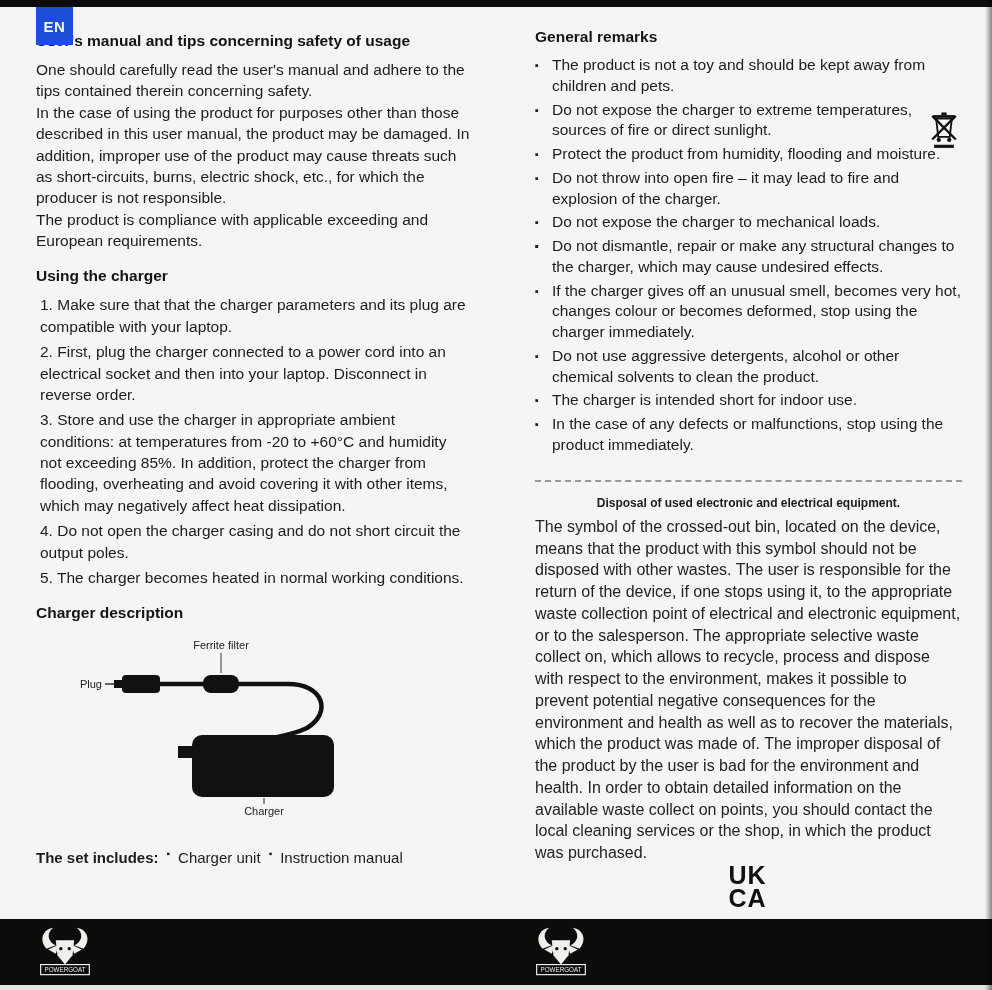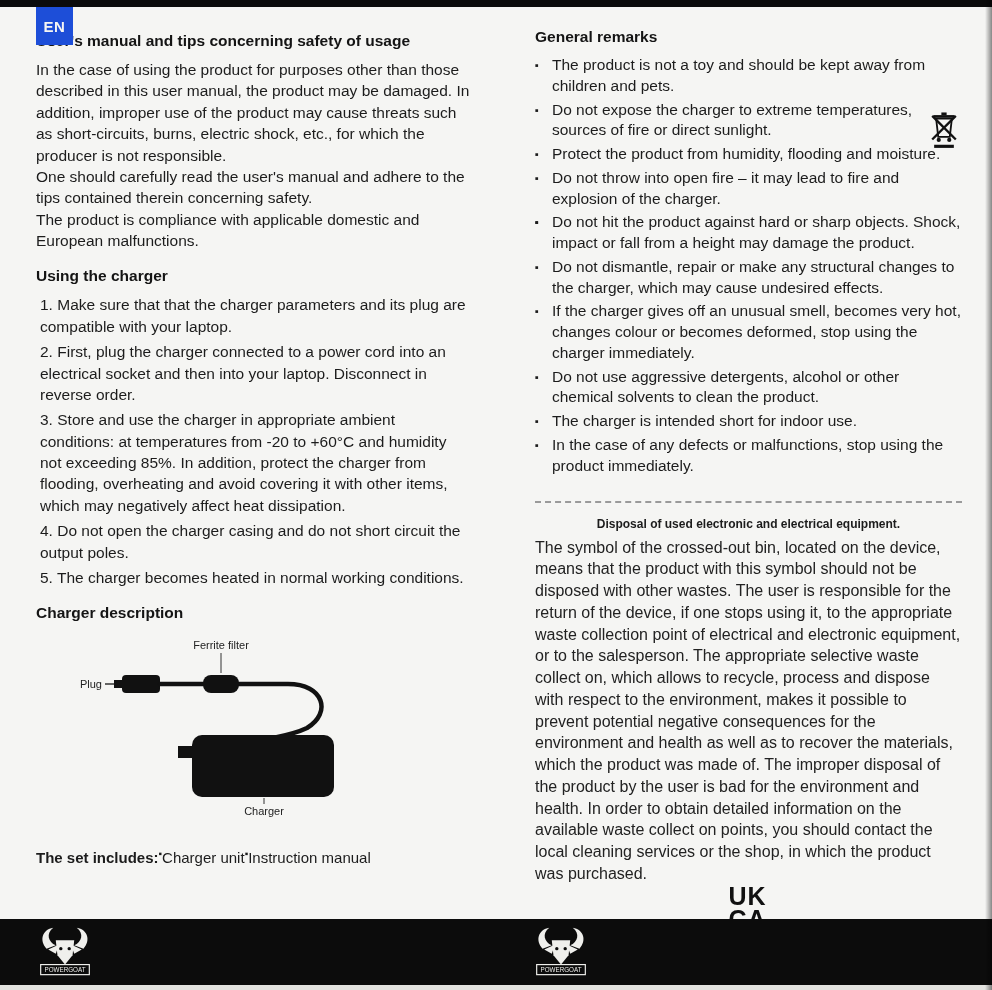--- a/index.html
+++ b/index.html
@@ -35,21 +35,21 @@
   ul.remarks li{position:relative;padding-left:17px;margin:0 0 3px 0;}
   ul.remarks .bullet{position:absolute;left:0;top:0;font-size:11px;line-height:21px;}
   
   .dashed-divider{border:none;border-top:2px dashed #9a9a9a;margin:24px 0 14px 0;}
   .disposal-title{font-size:12px;font-weight:bold;margin:0 0 6px 0;text-align:center;}
   .disposal-body{font-size:16px;line-height:1.36;margin:0;color:#222;}
   
   .diagram{margin:6px 0 10px 30px;}
   .diagram text{font-size:11px;fill:#222;font-family:"Liberation Sans",sans-serif;}
   
-  .set-includes{display:flex;align-items:flex-start;font-size:15px;}
+  .set-includes{display:flex;align-items:flex-start;gap:8px;font-size:15px;}
   .set-includes .label{font-weight:bold;}
   .set-includes .sq{font-size:10px;position:relative;top:-1px;}
   
   .weee-top{position:absolute;top:100px;right:2px;}
   
   .marks-row{display:flex;align-items:center;justify-content:flex-end;gap:17px;padding-right:2px;flex-direction:column;}
   .ukca{font-weight:bold;font-size:25px;line-height:0.92;letter-spacing:1px;color:#111;}
   .rohs{border:2.5px solid #111;text-align:center;background:#f5f5f3;}
   .rohs-top{font-weight:bold;font-size:15px;padding:0 7px;color:#111;}
   .rohs-bottom{background:#15803d;color:#f1f1ef;font-size:15px;padding:1px 5px;}
@@ -71,23 +71,23 @@
 <div class="page">
   <div class="top-strip"></div>
   <div class="lang-badge">EN</div>
 
   <div class="columns">
 
     <div class="col left">
 
       <div class="section">
         <h2>User's manual and tips concerning safety of usage</h2>
+        <p class="body-text">One should carefully read the user's manual and adhere to the tips contained therein concerning safety.</p>
         <p class="body-text">In the case of using the product for purposes other than those described in this user manual, the product may be damaged. In addition, improper use of the product may cause threats such as short-circuits, burns, electric shock, etc., for which the producer is not responsible.</p>
-        <p class="body-text">One should carefully read the user's manual and adhere to the tips contained therein concerning safety.</p>
-        <p class="body-text">The product is compliance with applicable domestic and European malfunctions.</p>
+        <p class="body-text">The product is compliance with applicable exceeding and European requirements.</p>
       </div>
 
       <div class="section">
         <h2>Using the charger</h2>
         <div class="steps body-text">
           <p>1. Make sure that that the charger parameters and its plug are compatible with your laptop.</p>
           <p>2. First, plug the charger connected to a power cord into an electrical socket and then into your laptop. Disconnect in reverse order.</p>
           <p>3. Store and use the charger in appropriate ambient conditions: at temperatures from -20 to +60°C and humidity not exceeding 85%. In addition, protect the charger from flooding, overheating and avoid covering it with other items, which may negatively affect heat dissipation.</p>
           <p>4. Do not open the charger casing and do not short circuit the output poles.</p>
           <p>5. The charger becomes heated in normal working conditions.</p>
@@ -141,22 +141,22 @@
         <rect x="4.5" y="28" width="15" height="2.4" fill="#111"></rect>
       </svg>
 
       <div class="section">
         <h2>General remarks</h2>
         <ul class="remarks">
           <li><span class="bullet">▪</span><span>The product is not a toy and should be kept away from children and pets.</span></li>
           <li><span class="bullet">▪</span><span>Do not expose the charger to extreme temperatures, sources of fire or direct sunlight.</span></li>
           <li><span class="bullet">▪</span><span>Protect the product from humidity, flooding and moisture.</span></li>
           <li><span class="bullet">▪</span><span>Do not throw into open fire – it may lead to fire and explosion of the charger.</span></li>
+          <li><span class="bullet">▪</span><span>Do not expose the charger to mechanical loads.</span></li>
           <li><span class="bullet">▪</span></li>
-          <li><span class="bullet">▪</span><span>Do not hit the product against hard or sharp objects. Shock, impact or fall from a height may damage the product.</span></li>
           <li><span class="bullet">▪</span><span>Do not dismantle, repair or make any structural changes to the charger, which may cause undesired effects.</span></li>
           <li><span class="bullet">▪</span><span>If the charger gives off an unusual smell, becomes very hot, changes colour or becomes deformed, stop using the charger immediately.</span></li>
           <li><span class="bullet">▪</span><span>Do not use aggressive detergents, alcohol or other chemical solvents to clean the product.</span></li>
           <li><span class="bullet">▪</span><span>The charger is intended short for indoor use.</span></li>
           <li><span class="bullet">▪</span><span>In the case of any defects or malfunctions, stop using the product immediately.</span></li>
         </ul>
       </div>
 
       <hr class="dashed-divider">
 

